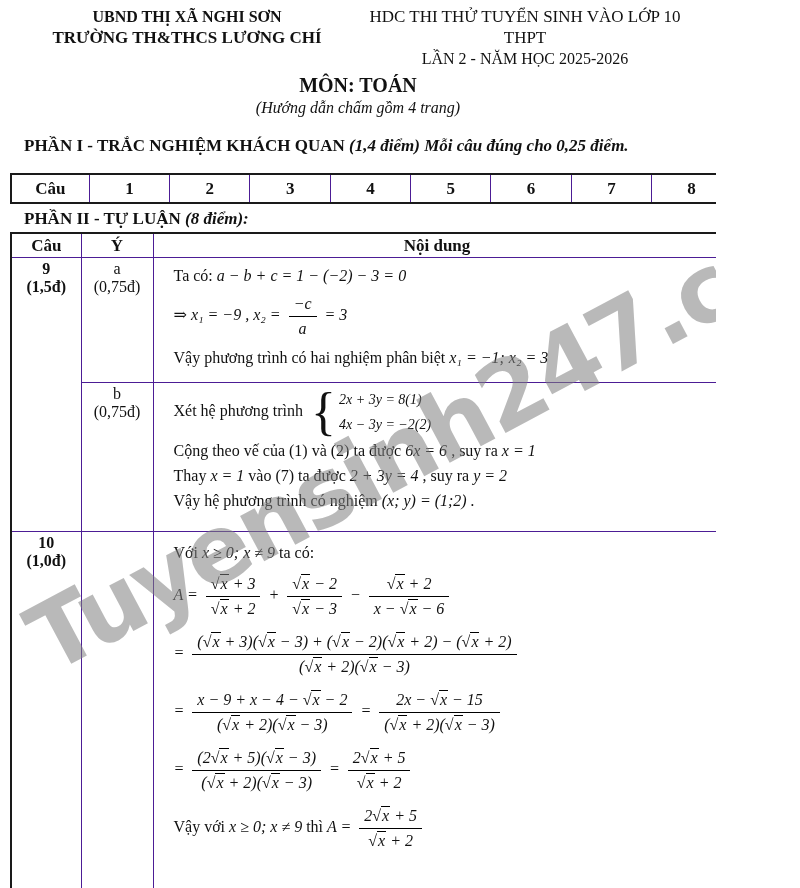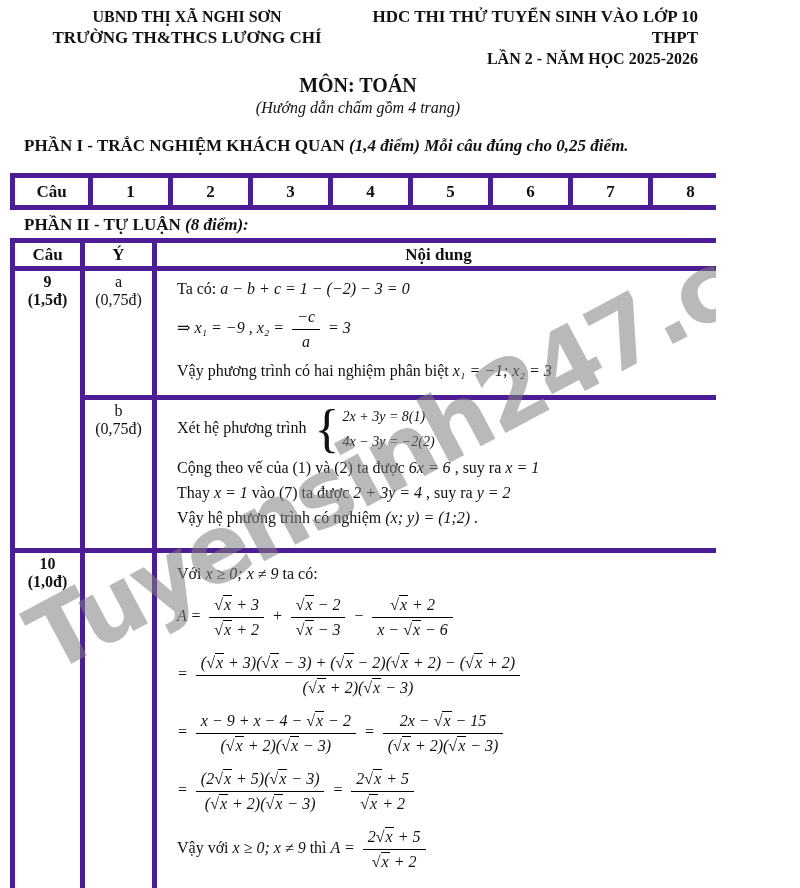--- a/index.html
+++ b/index.html
@@ -11,35 +11,35 @@
     background:#fff;
     color:#111;
     font-family:"Liberation Serif","DejaVu Serif",serif;
     font-size:16px;
     box-sizing:border-box;
     padding-top:6px;
   }
   
   .hdr{display:flex;margin:0 18px 0 22px;}
   .hdr-left{width:330px;text-align:center;font-weight:bold;}
-  .hdr-right{flex:1;text-align:right;font-weight:bold;}
+  .hdr-right{flex:1;text-align:center;font-weight:normal;}
   .hdr-left .l1{font-size:16px;line-height:21px;}
   .hdr-left .l2{font-size:17px;line-height:22px;}
   .hdr-right .l1{font-size:17px;line-height:21px;}
   .hdr-right .l2{font-size:16px;line-height:22px;}
   .subject{text-align:center;font-weight:bold;font-size:20px;margin-top:3px;line-height:24px;}
   .gnote{text-align:center;font-style:italic;font-size:16px;line-height:21px;}
   
   .sec1{margin:17px 0 0 24px;font-size:17px;line-height:22px;}
   .sec2{margin:4px 0 2px 24px;font-size:17px;line-height:22px;}
   .sec-main{font-weight:bold;}
   .sec-note{font-weight:bold;font-style:italic;}
   
   table{border-collapse:collapse;table-layout:fixed;}
-  td,th{border:5px solid #4c1d95;padding:0;}
+  td,th{border:1px solid #4c1d95;padding:0;}
   .t1{margin:16px 0 0 10px;width:723px;border:2px solid #1a1a1a;}
   .t1 td{text-align:center;height:27px;font-size:17px;}
   .t1 .lab{font-weight:bold;}
   .t1 .qnum{font-weight:bold;}
   .t2{margin:0 0 0 10px;width:787px;border:2px solid #1a1a1a;}
   .t2 th{font-weight:bold;font-size:17px;height:23px;background:#fff;}
   .t2 td{vertical-align:top;}
   .cell-cau,.cell-y{text-align:center;font-size:16px;padding-top:2px;}
   .cell-cau{font-weight:bold;}
   .cell-content{padding:2px 6px 2px 20px;}

